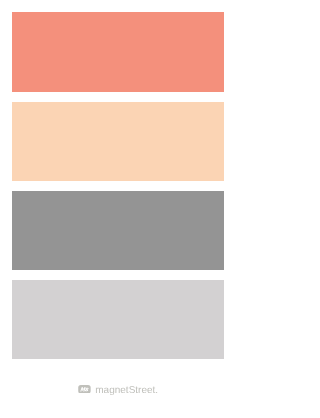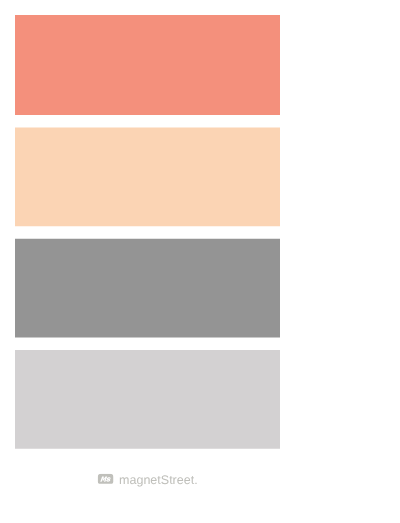--- a/index.html
+++ b/index.html
@@ -14,21 +14,21 @@
   .palette{position:absolute;left:0;top:0;width:236px;height:418px;}
   .swatch{position:absolute;left:12.3px;width:211.6px;height:79.2px;}
   .swatch:nth-child(1){top:12.45px;}
   .swatch:nth-child(2){top:101.52px;}
   .swatch:nth-child(3){top:190.58px;}
   .swatch:nth-child(4){top:279.65px;}
 
   
   .footer{
     position:absolute;left:0;top:378.1px;width:236px;height:16px;
-    display:flex;align-items:flex-start;justify-content:center;
+    display:flex;align-items:flex-end;justify-content:center;
   }
   .logo{display:flex;align-items:center;}
   .logo-mark{width:12.9px;height:8.6px;margin-right:4.5px;display:block;}
   .logo-text{
     position:relative;top:2px;
     font-size:10px;color:#bfbfba;line-height:1;letter-spacing:0px;
     -webkit-font-smoothing:antialiased;text-rendering:geometricPrecision;transform:translateZ(0);
     white-space:nowrap;
   }
 </style>

